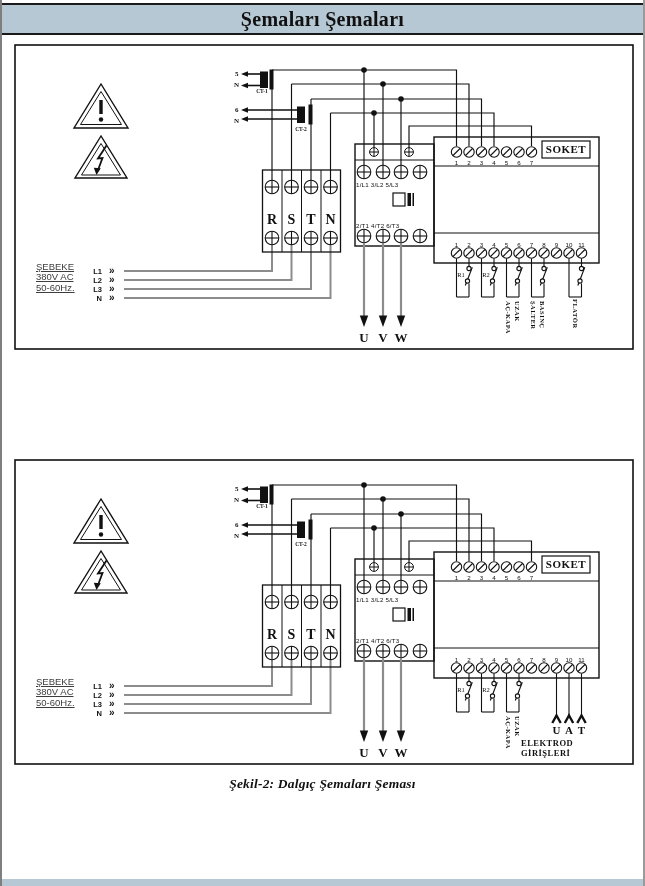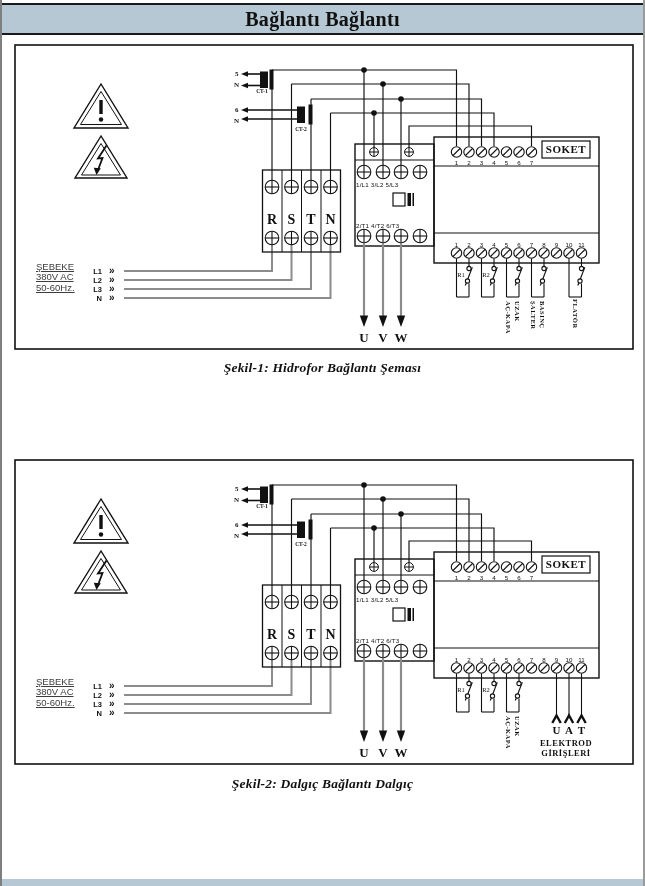--- a/index.html
+++ b/index.html
@@ -23,21 +23,21 @@
   .s-cl{font:6.2px "Liberation Sans",sans-serif;letter-spacing:.2px;}
   .s-uvw{font:bold 13px "Liberation Serif",serif;width:18px;text-align:center;}
   .s-soket{font:bold 11px "Liberation Serif",serif;width:48px;text-align:center;line-height:16px;letter-spacing:.5px;}
   .num{position:absolute;font:6.2px "Liberation Sans",sans-serif;width:10px;text-align:center;top:196.5px;}
   .numt{top:114.5px;}
   .s-r{font:6.5px "Liberation Serif",serif;width:14px;text-align:center;}
   .vtext{position:absolute;writing-mode:vertical-rl;font:bold 6.5px "Liberation Serif",serif;
          letter-spacing:.5px;line-height:9px;}
   .vtext span{display:block;}
   .s-uat{font:bold 11px "Liberation Serif",serif;width:14px;text-align:center;top:265px;}
-  .s-elek{font:bold 8.5px "Liberation Serif",serif;width:90px;text-align:center;letter-spacing:.5px;}
+  .s-elek{font:bold 8.5px "Liberation Serif",serif;width:90px;letter-spacing:.5px;}
   .caption{position:absolute;left:0;width:100%;text-align:center;
            font:bold italic 13.5px "Liberation Serif",serif;letter-spacing:.2px;}
 </style>
 </head>
 <body>
 
 <svg width="0" height="0" style="position:absolute" xmlns="http://www.w3.org/2000/svg" xmlns:xlink="http://www.w3.org/1999/xlink">
   <defs>
     <g id="tp" stroke="#111" stroke-width="1.1">
       <circle r="6.8" fill="#fff"></circle>
@@ -211,21 +211,21 @@
       <use href="#elec" x="542.5" y="214.5"></use>
       <use href="#elec" x="555" y="214.5"></use>
       <use href="#elec" x="567.5" y="214.5"></use>
     </g>
   </defs>
 </svg>
 
 <div class="page">
 
   <div class="band">
-    <span class="title">Bağlantı Bağlantı</span>
+    <span class="title">Şemaları Şemaları</span>
   </div>
 
   <div class="fig" style="top:44px">
     <svg width="620" height="306" xmlns="http://www.w3.org/2000/svg">
       <use href="#core"></use>
         <use href="#fig1x"></use>
     </svg>
     <span class="lbl s-ct" style="left:221px;top:25.5px">5</span>
     <span class="lbl s-ct" style="left:220px;top:37px">N</span>
     <span class="lbl s-ctn" style="left:236px;top:44px">CT-1</span>
@@ -280,21 +280,20 @@
       <span>AÇ-KAPA</span>
     </div>
     <div class="vtext" style="left:514.5px;top:257px">
       <span>BASINÇ</span>
       <span>ŞALTER</span>
     </div>
     <div class="vtext" style="left:556.5px;top:255px">
       <span>FLATÖR</span>
     </div>
   </div>
-  <div class="caption" style="top:360px">Şekil-1: Hidrofor Bağlantı Şeması</div>
 
   <div class="fig" style="top:459px">
     <svg width="620" height="306" xmlns="http://www.w3.org/2000/svg">
       <use href="#core"></use>
         <use href="#fig2x"></use>
     </svg>
     <span class="lbl s-ct" style="left:221px;top:25.5px">5</span>
     <span class="lbl s-ct" style="left:220px;top:37px">N</span>
     <span class="lbl s-ctn" style="left:236px;top:44px">CT-1</span>
     <span class="lbl s-ct" style="left:221px;top:61.5px">6</span>
@@ -346,16 +345,16 @@
     <div class="vtext" style="left:489.5px;top:257px">
       <span>UZAK</span>
       <span>AÇ-KAPA</span>
     </div>
     <span class="lbl s-uat" style="left:535.5px">U</span>
     <span class="lbl s-uat" style="left:548px">A</span>
     <span class="lbl s-uat" style="left:560.5px">T</span>
     <span class="lbl s-elek" style="left:507px;top:279px">ELEKTROD</span>
     <span class="lbl s-elek" style="left:507px;top:289px">GİRİŞLERİ</span>
   </div>
-  <div class="caption" style="top:776px">Şekil-2: Dalgıç Bağlantı Dalgıç</div>
+  <div class="caption" style="top:776px">Şekil-2: Dalgıç Şemaları Şeması</div>
 
   <div class="botbar"></div>
 </div>
 
 </body></html>

